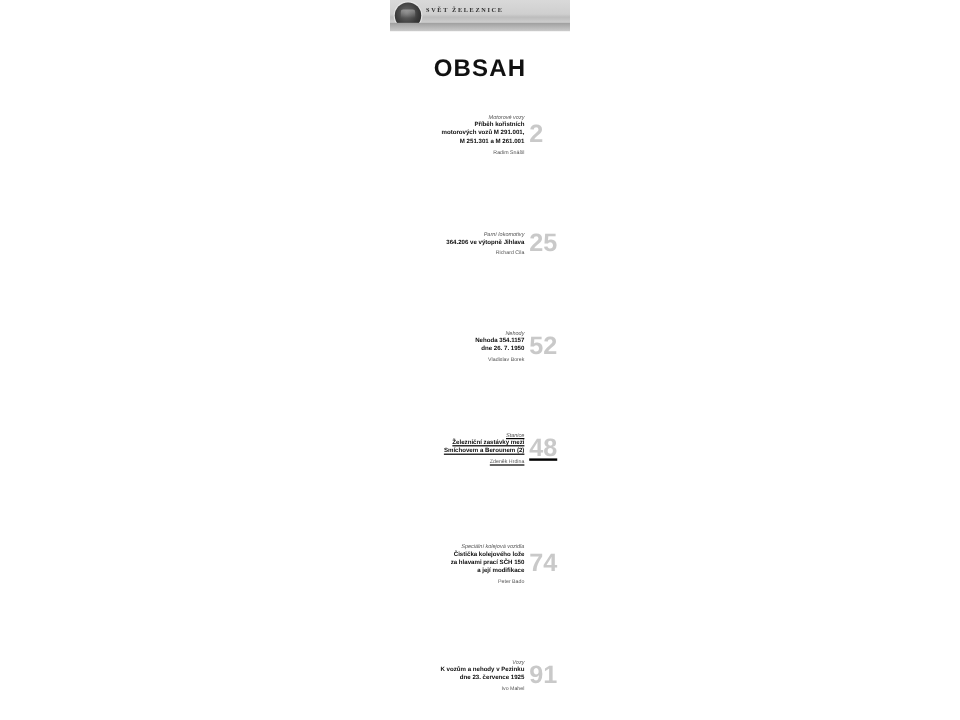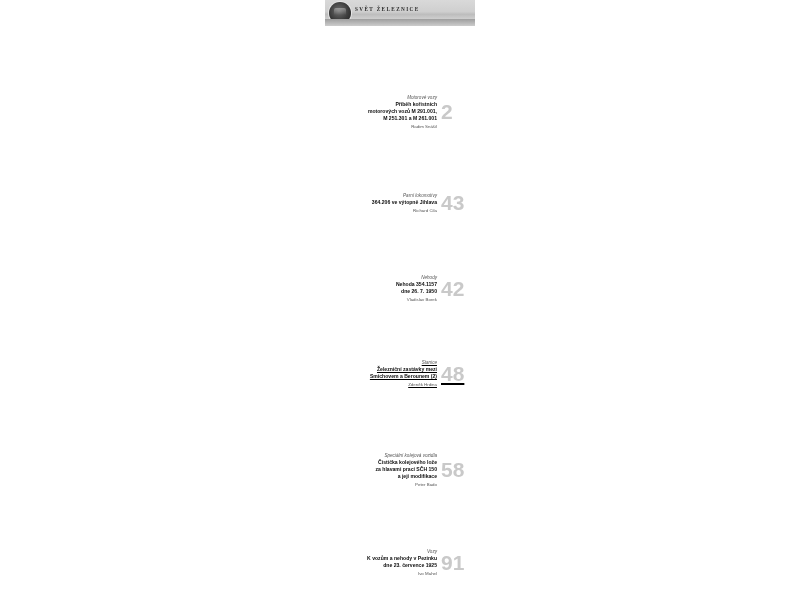--- a/index.html
+++ b/index.html
@@ -155,72 +155,73 @@
 <div class="page">
 
   <div class="masthead">
     <div class="masthead-inner">
       <div class="masthead-logo"></div>
       <div class="masthead-title">SVĚT ŽELEZNICE</div>
     </div>
     <div class="masthead-bar"></div>
   </div>
 
+  <div class="contents-title">OBSAH</div>
 
   <div class="entries">
 
     <div class="entry" style="position:absolute; top:0; right:0; width:150px;">
       <div class="entry-text">
         <div class="entry-section">Motorové vozy</div>
         <div class="entry-title">Příběh kořistních</div>
         <div class="entry-title">motorových vozů M 291.001,</div>
         <div class="entry-title">M 251.301 a M 261.001</div>
         <div class="entry-author">Radim Snášil</div>
       </div>
       <div class="entry-page">2</div>
     </div>
 
     <div class="entry" style="position:absolute; top:98px; right:0; width:150px;">
       <div class="entry-text">
         <div class="entry-section">Parní lokomotivy</div>
         <div class="entry-title">364.206 ve výtopně Jihlava</div>
         <div class="entry-author">Richard Cila</div>
       </div>
-      <div class="entry-page">43</div>
+      <div class="entry-page">25</div>
     </div>
 
     <div class="entry" style="position:absolute; top:180px; right:0; width:150px;">
       <div class="entry-text">
         <div class="entry-section">Nehody</div>
         <div class="entry-title">Nehoda 354.1157</div>
         <div class="entry-title">dne 26. 7. 1950</div>
         <div class="entry-author">Vladislav Borek</div>
       </div>
-      <div class="entry-page">42</div>
+      <div class="entry-page">52</div>
     </div>
 
     <div class="entry" style="position:absolute; top:265px; right:0; width:150px;text-decoration:underline;">
       <div class="entry-text">
         <div class="entry-section">Stanice</div>
         <div class="entry-title">Železniční zastávky mezi</div>
         <div class="entry-title">Smíchovem a Berounem (2)</div>
         <div class="entry-author">Zdeněk Hrdina</div>
       </div>
       <div class="entry-page">48</div>
     </div>
 
     <div class="entry" style="position:absolute; top:358px; right:0; width:150px;">
       <div class="entry-text">
         <div class="entry-section">Speciální kolejová vozidla</div>
         <div class="entry-title">Čistička kolejového lože</div>
         <div class="entry-title">za hlavami prací SČH 150</div>
         <div class="entry-title">a její modifikace</div>
         <div class="entry-author">Peter Bado</div>
       </div>
-      <div class="entry-page">58</div>
+      <div class="entry-page">74</div>
     </div>
 
     <div class="entry" style="position:absolute; top:454px; right:0; width:150px;align-items:center;">
       <div class="entry-text">
         <div class="entry-section">Vozy</div>
         <div class="entry-title">K vozům a nehody v Pezinku</div>
         <div class="entry-title">dne 23. července 1925</div>
         <div class="entry-author">Ivo Mahel</div>
       </div>
       <div class="entry-page">91</div>

